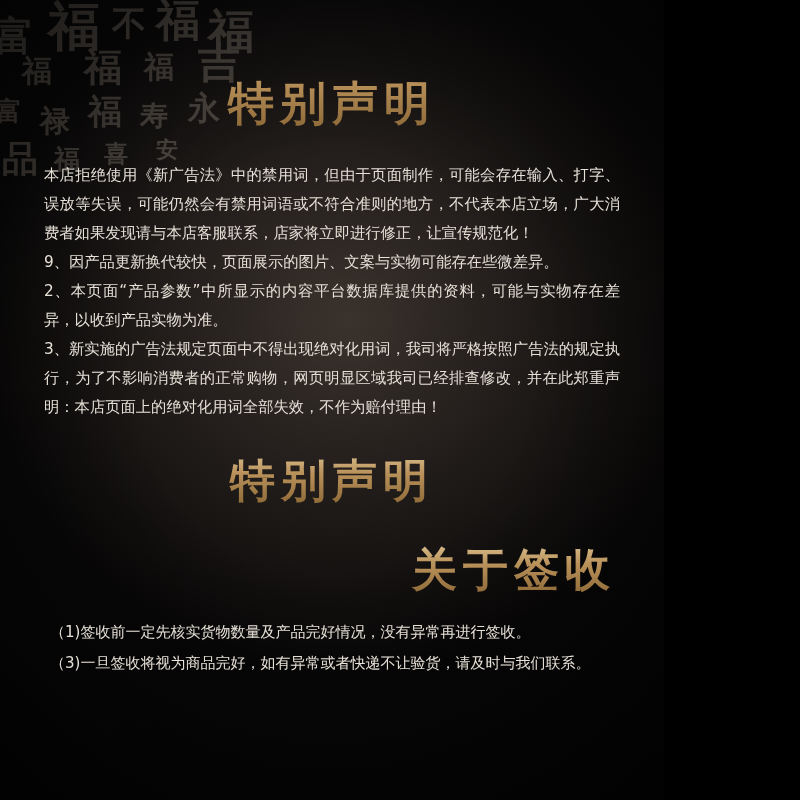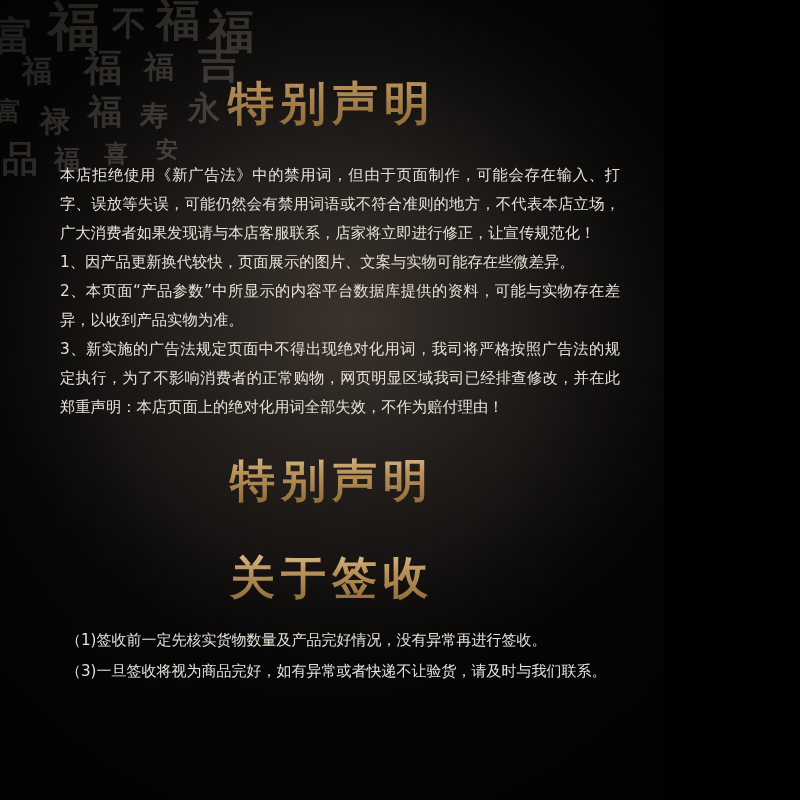--- a/index.html
+++ b/index.html
@@ -77,31 +77,31 @@
     line-height: 1.1;
   }
   #title-2 {
     font-size: 45px;
     margin: 0;
     padding-top: 34px;
     line-height: 1.1;
   }
   #title-3 {
     font-size: 45px;
-    margin: 16px;
+    margin: 8px;
     padding-top: 32px;
     line-height: 1.1;
+    text-align: right;
   }
 
   .body-block {
     color: #e6e0d7;
     font-size: 15.3px;
     line-height: 29px;
     text-align: justify;
-    margin-left: 16px;
   }
   .body-block p {
     margin: 0;
   }
   .p-indent {
     text-indent: 0;
   }
 
   #block-1 { margin-top: 32px; padding: 0 4px; }
   #block-2 { margin-top: 26px; padding: 0 4px; }
@@ -135,21 +135,21 @@
   </div>
 
   <div id="vignette"></div>
 
   <div id="content">
 
     <h1 id="title-1" class="section-title">特别声明</h1>
 
     <div id="block-1" class="body-block">
       <p class="p-indent">本店拒绝使用《新广告法》中的禁用词，但由于页面制作，可能会存在输入、打字、误放等失误，可能仍然会有禁用词语或不符合准则的地方，不代表本店立场，广大消费者如果发现请与本店客服联系，店家将立即进行修正，让宣传规范化！</p>
-      <p>1、因产品更新换代较快，页面展示的图片、文案与实物可能存在些微差异。</p>
+      <p>9、因产品更新换代较快，页面展示的图片、文案与实物可能存在些微差异。</p>
       <p>2、本页面“产品参数”中所显示的内容平台数据库提供的资料，可能与实物存在差异，以收到产品实物为准。</p>
       <p>3、新实施的广告法规定页面中不得出现绝对化用词，我司将严格按照广告法的规定执行，为了不影响消费者的正常购物，网页明显区域我司已经排查修改，并在此郑重声明：本店页面上的绝对化用词全部失效，不作为赔付理由！</p>
     </div>
 
     <h2 id="title-2" class="section-title">特别声明</h2>
 
 
     <h2 id="title-3" class="section-title">关于签收</h2>
 
     <div id="block-3" class="body-block">

